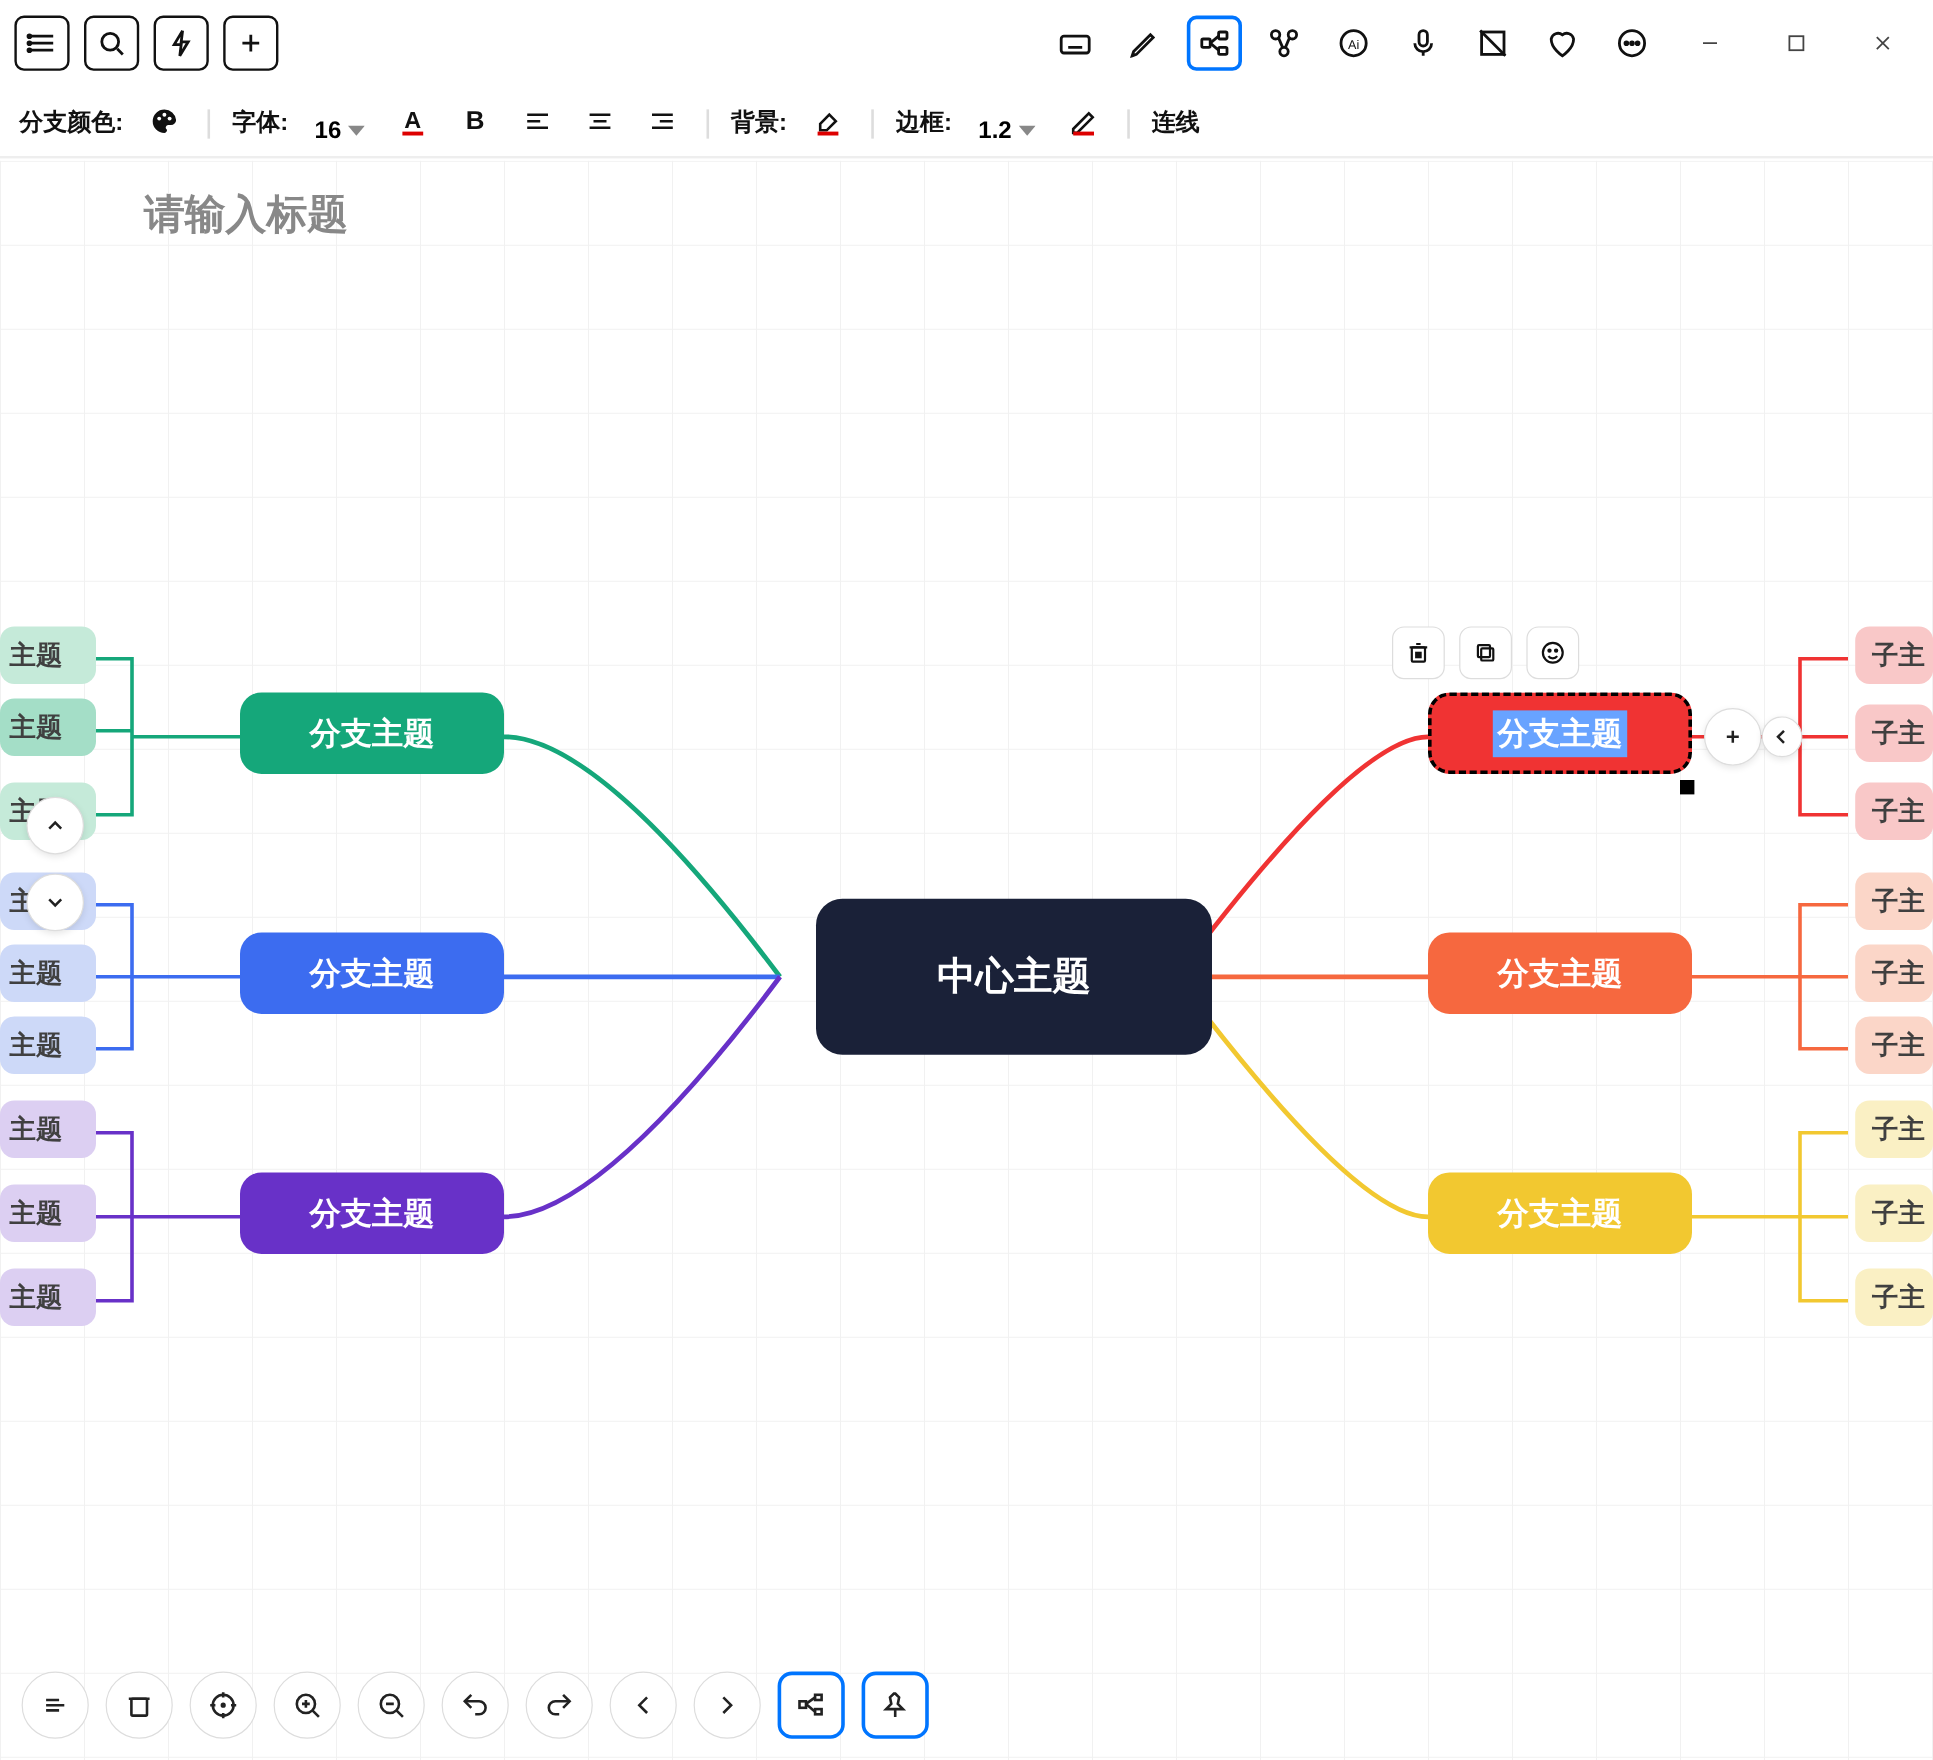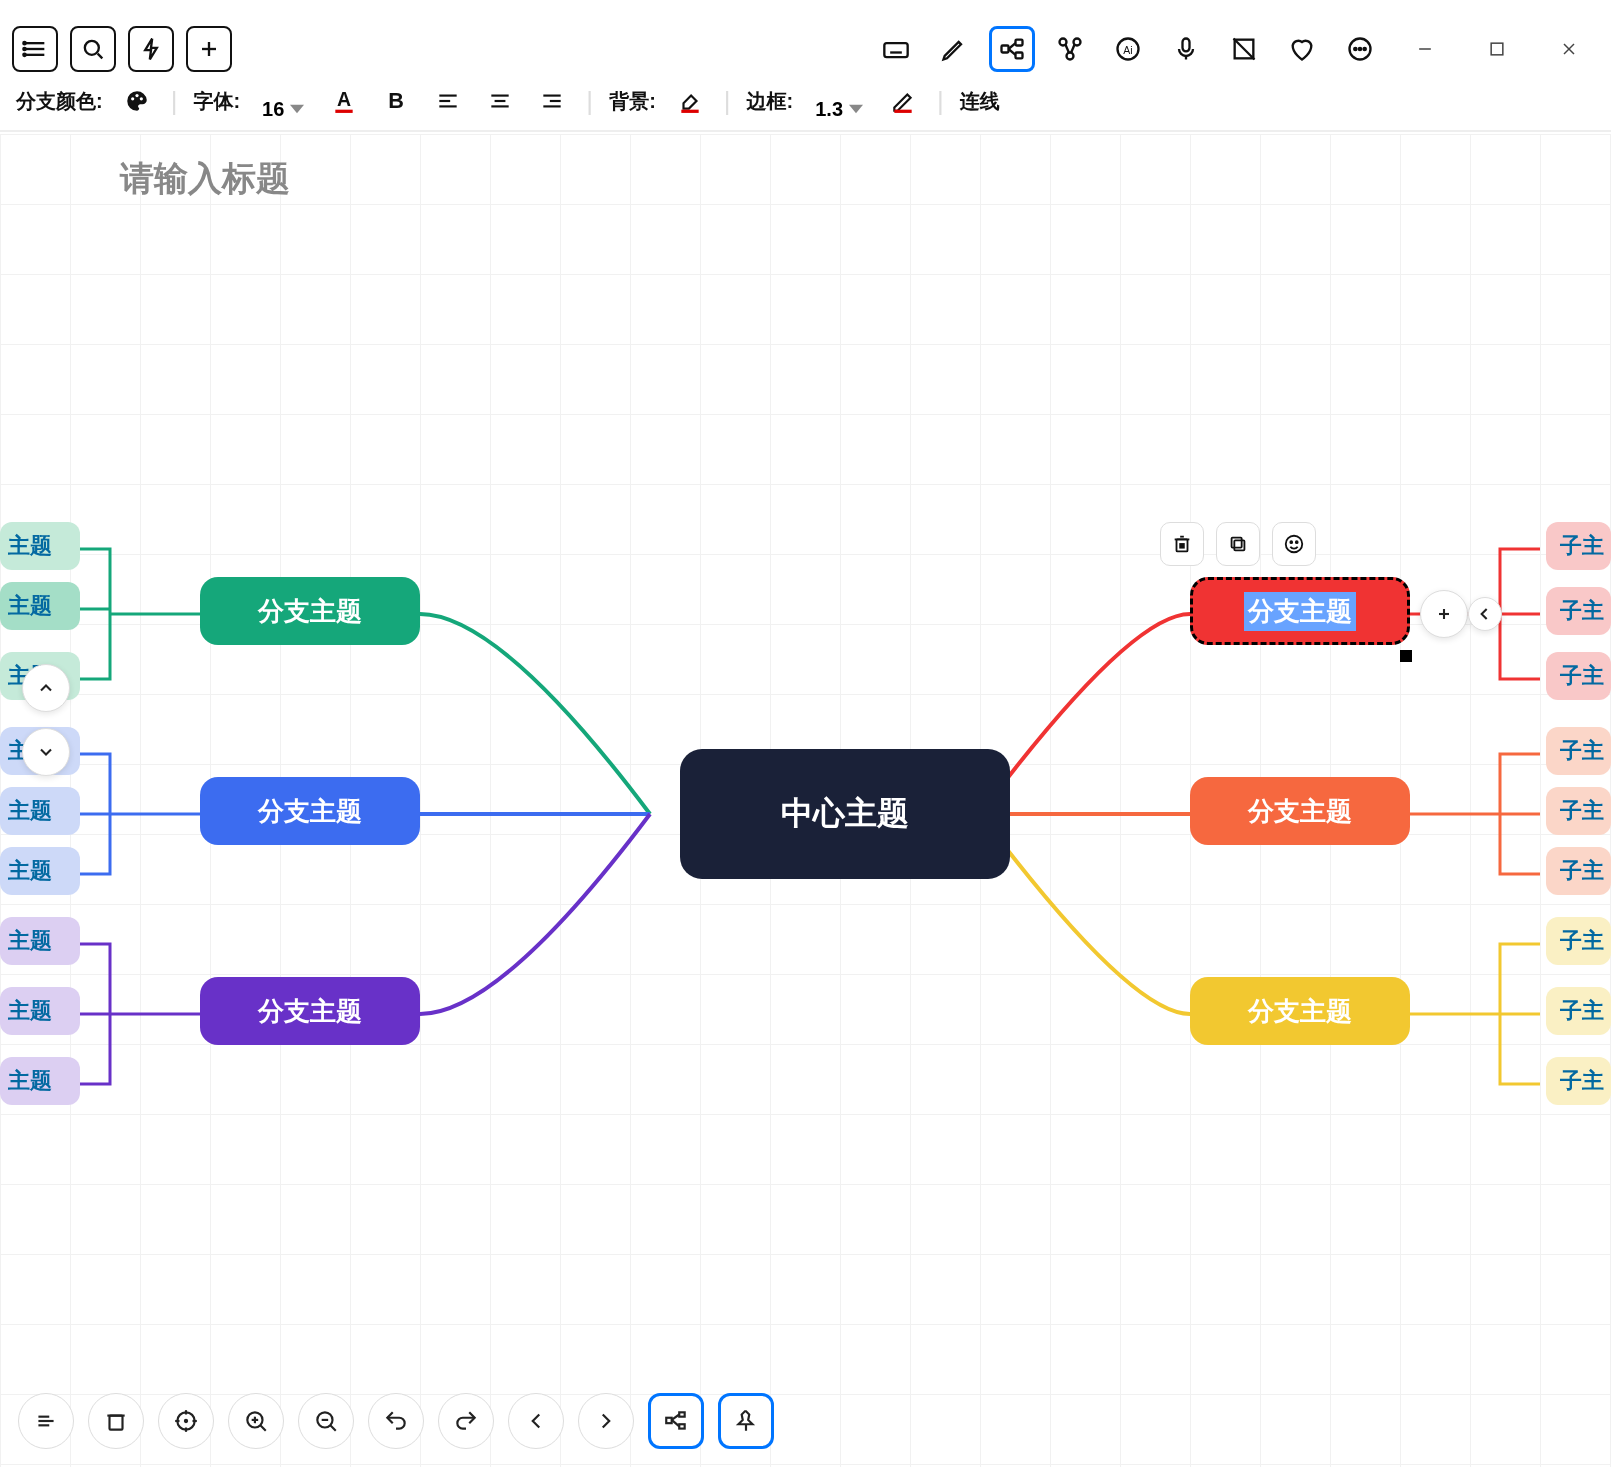--- a/index.html
+++ b/index.html
@@ -1,17 +1,17 @@
 <!DOCTYPE html>
 <html><head>
 <meta charset="utf-8">
 <style>
 * { box-sizing: border-box; margin: 0; padding: 0; }
 body { font-family: -apple-system,"Segoe UI","PingFang SC","Microsoft YaHei",sans-serif; background:#fff; overflow:hidden; width:1611px; height:1467px; position:relative; }
-.toolbar-top { display:flex; align-items:flex-end; height:72px; padding:0 12px; gap:12px;text-decoration:underline; }
+.toolbar-top { display:flex; align-items:center; height:72px; padding:0 12px; gap:12px;text-decoration:underline; }
 .icon-btn { width:46px; height:46px; display:flex; align-items:center; justify-content:center; border-radius:8px; cursor:pointer; }
 .icon-btn svg { width:28px; height:28px; stroke:#111; stroke-width:2; fill:none; }
 .icon-btn.bordered { border:2.5px solid #111; }
 .icon-btn.active { border:3px solid #0075ff; }
 .spacer { flex:1; }
 .win-ctrl { width:60px; height:46px; display:flex; align-items:center; justify-content:center; }
 .win-ctrl svg { width:20px; height:20px; stroke:#444; stroke-width:1.8; fill:none; }
 .toolbar-fmt { display:flex; align-items:center; height:60px; padding:0 16px; gap:16px; font-size:20px; font-weight:700; border-bottom:2px solid #eee;text-align:right; }
 .fmt-label { color:#111; }
 .sep { color:#ddd; font-weight:300; font-size:26px; }
@@ -27,21 +27,21 @@
 .node { position:absolute; display:flex; align-items:center; justify-content:center; border-radius:18px; font-size:26px; font-weight:700; color:#fff; }
 .center-node { width:330px; height:130px; background:#1a2138; border-radius:22px; font-size:32px;margin-left:30px; }
 .branch { width:220px; height:68px; }
 .branch.green { background:#15a77a; }
 .branch.blue { background:#3c6cf0; }
 .branch.purple { background:#6831c8; }
 .branch.red { background:#f03333; border:3px dashed #000; }
 .branch.red span { background:#68a3ff; color:#fff; padding:2px 4px; }
 .branch.orange { background:#f6683f; }
 .branch.yellow { background:#f2c830; }
-.sub-node { width:80px; height:48px; border-radius:12px; font-size:22px; font-weight:700; overflow:hidden; padding-left:8px; color:#0369a1; display:flex; align-items:center; }
+.sub-node { width:80px; height:48px; border-radius:12px; font-size:22px; font-weight:700; overflow:hidden; padding-left:8px; color:#404040; display:flex; align-items:center; }
 .sub-green { background:#c5ead9; } .sub-green2 { background:#a4dec7; }
 .sub-blue { background:#cdd9f8; }
 .sub-purple { background:#dccff2; }
 .sub-red { background:#f9c8c8; }
 .sub-orange { background:#fbd6c8; }
 .sub-yellow { background:#faf0c4; }
 .sub-right { padding-left:14px; width:65px; }
 .float-btn { position:absolute; width:48px; height:48px; border:1px solid #ddd; border-radius:50%; background:#fff; display:flex; align-items:center; justify-content:center; box-shadow:0 2px 6px rgba(0,0,0,0.1); cursor:pointer; }
 .float-btn svg { width:20px; height:20px; stroke:#222; stroke-width:2.5; fill:none; }
 .ctx-bar { position:absolute; display:flex; gap:12px; }
@@ -223,21 +223,21 @@
   <span class="fmt-label">背景:</span>
   <div class="fmt-icon">
       <svg viewBox="0 0 24 24">
         <path d="M6 14l7-7 5 5-7 7H6v-5z" fill="none" stroke="#111" stroke-width="2"></path>
         <rect x="4" y="20" width="16" height="3" fill="#d00"></rect>
       </svg>
     </div>
   <span class="sep">|</span>
   <span class="fmt-label">边框:</span>
   <div class="dropdown">
-      <span>1.3</span>
+      <span>1.2</span>
       <svg class="caret" viewBox="0 0 10 10">
         <polygon points="0,2 10,2 5,8"></polygon>
       </svg>
     </div>
   <div class="fmt-icon">
       <svg viewBox="0 0 24 24">
         <path d="M4 18L16 6l3 3L7 21H4v-3z" fill="none" stroke="#111" stroke-width="2"></path>
         <rect x="4" y="20" width="16" height="3" fill="#d00"></rect>
       </svg>
     </div>

